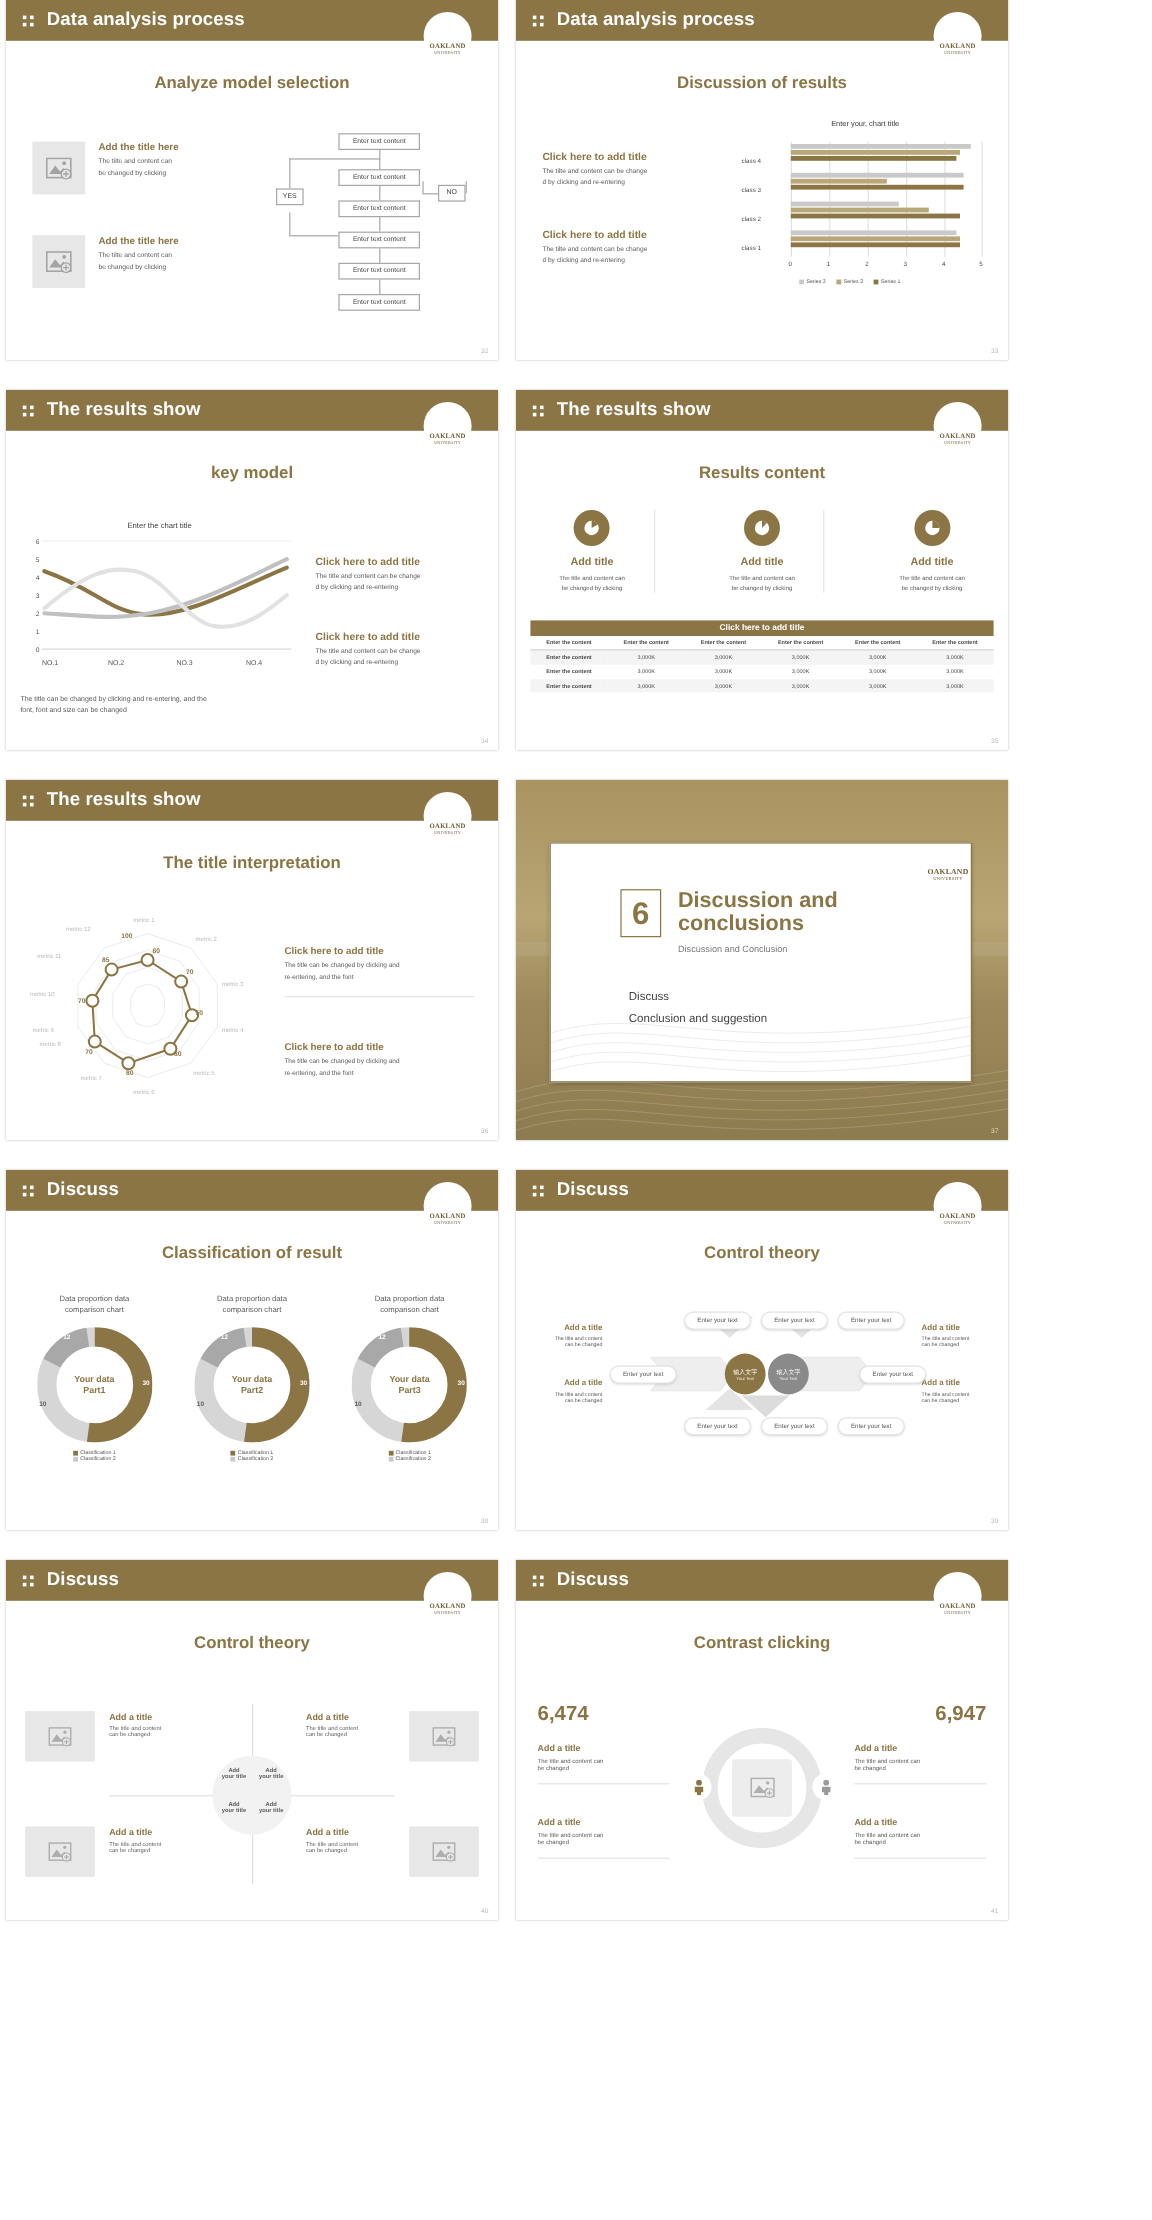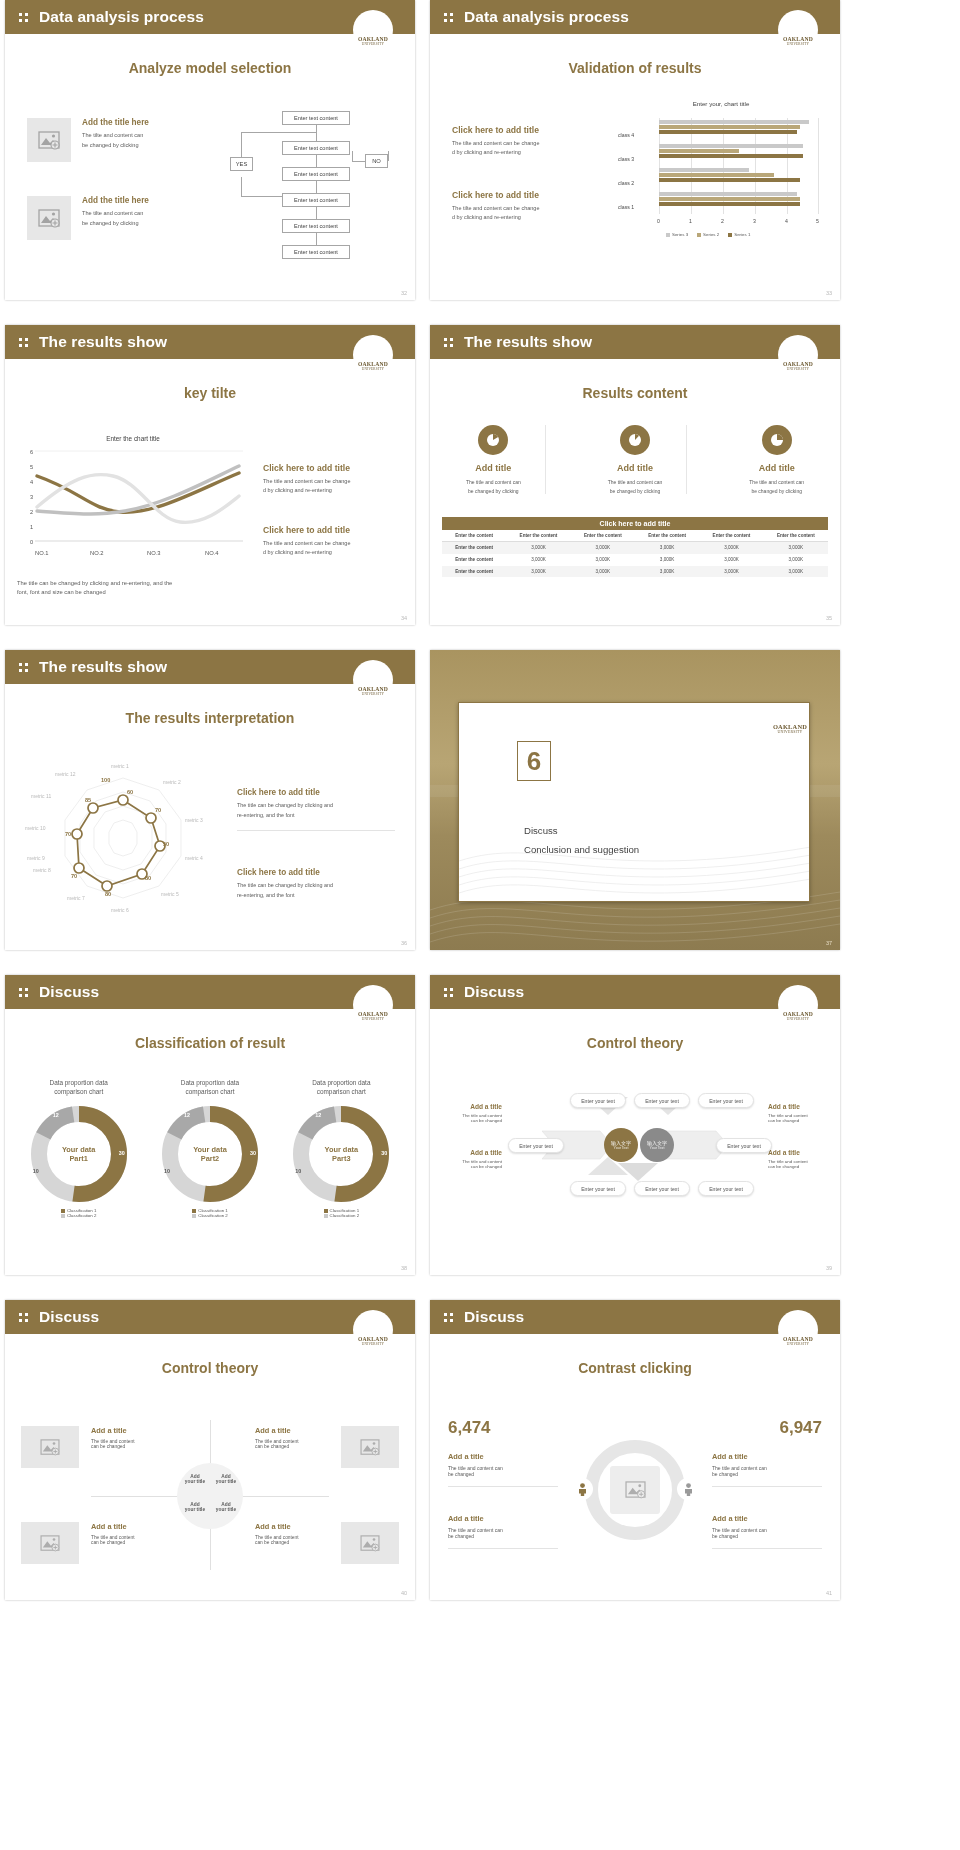--- a/index.html
+++ b/index.html
@@ -205,21 +205,21 @@
           <i></i>
           <i></i>
           <i></i>
         </span>
       <span class="htitle">Data analysis process</span>
     </div>
     <div class="logo">
       <span class="l1">OAKLAND</span>
       <span class="l2">UNIVERSITY</span>
     </div>
-    <div class="slide-title">Validation of results</div>
+    <div class="slide-title">Discussion of results</div>
 
     <div style="position:absolute;left:22px;top:125px;width:150px;">
       <div class="bt" style="font-size:8.6px;">Click here to add title</div>
       <div class="bd" style="font-size:5.5px;margin-top:5px;">The tilte and content can be change</div>
       <div class="bd" style="font-size:5.5px;margin-top:3px;">d by clicking and re-entering</div>
     </div>
     <div style="position:absolute;left:22px;top:190px;width:150px;">
       <div class="bt" style="font-size:8.6px;">Click here to add title</div>
       <div class="bd" style="font-size:5.5px;margin-top:5px;">The tilte and content can be change</div>
       <div class="bd" style="font-size:5.5px;margin-top:3px;">d by clicking and re-entering</div>
@@ -300,21 +300,21 @@
           <i></i>
           <i></i>
           <i></i>
         </span>
       <span class="htitle">The results show</span>
     </div>
     <div class="logo">
       <span class="l1">OAKLAND</span>
       <span class="l2">UNIVERSITY</span>
     </div>
-    <div class="slide-title">key tilte</div>
+    <div class="slide-title">key model</div>
 
     <div style="position:absolute;left:8px;top:110px;width:240px;height:120px;">
       <div style="text-align:center;font-size:6.4px;color:#3f3f3f;">Enter the chart title</div>
       <div style="position:absolute;left:0;top:17px;width:22px;height:96px;">
         <span style="position:absolute;right:2px;top:-3px;font-size:5.6px;color:#555;">6</span>
         <span style="position:absolute;right:2px;top:12px;font-size:5.6px;color:#555;">5</span>
         <span style="position:absolute;right:2px;top:27px;font-size:5.6px;color:#555;">4</span>
         <span style="position:absolute;right:2px;top:42px;font-size:5.6px;color:#555;">3</span>
         <span style="position:absolute;right:2px;top:57px;font-size:5.6px;color:#555;">2</span>
         <span style="position:absolute;right:2px;top:72px;font-size:5.6px;color:#555;">1</span>
@@ -456,21 +456,21 @@
           <i></i>
           <i></i>
           <i></i>
         </span>
       <span class="htitle">The results show</span>
     </div>
     <div class="logo">
       <span class="l1">OAKLAND</span>
       <span class="l2">UNIVERSITY</span>
     </div>
-    <div class="slide-title">The results interpretation</div>
+    <div class="slide-title">The title interpretation</div>
 
     <div style="position:absolute;left:18px;top:100px;width:200px;height:180px;">
       <svg width="200" height="180" viewBox="0 0 200 180">
         <g stroke="#e6e6e6" fill="none" stroke-width=".7">
           <polygon points="100,28 136,40 158,70 158,106 136,136 100,148 64,136 42,106 42,70 64,40"></polygon>
           <polygon points="100,42 127,51 143,74 143,102 127,125 100,134 73,125 57,102 57,74 73,51"></polygon>
           <polygon points="100,56 118,62 129,78 129,98 118,114 100,120 82,114 71,98 71,78 82,62"></polygon>
           <polygon points="100,70 109,73 114,82 114,94 109,103 100,106 91,103 86,94 86,82 91,73"></polygon>
         </g>
         <polygon points="100,50 128,68 137,96 119,124 84,136 56,118 54,84 70,58" fill="none" stroke="#8c7544" stroke-width="1.7"></polygon>
@@ -551,20 +551,25 @@
         <g stroke="#dedede" fill="none" stroke-width=".5">
           <path d="M0 40 C80 14,140 62,352 26"></path>
           <path d="M0 48 C80 22,140 70,352 34"></path>
           <path d="M0 56 C80 30,140 78,352 42"></path>
           <path d="M0 64 C80 38,140 86,352 50"></path>
           <path d="M0 72 C80 46,140 94,352 58"></path>
         </g>
       </svg>
       <div style="position:absolute;left:58px;top:38px;display:flex;align-items:flex-start;gap:14px;">
         <div class="numbox">6</div>
+        <div>
+          <div style="color:#8c7544;font-size:18px;font-weight:bold;line-height:1.05;">Discussion and</div>
+          <div style="color:#8c7544;font-size:18px;font-weight:bold;line-height:1.05;">conclusions</div>
+          <div style="color:#7a7a7a;font-size:7.6px;margin-top:7px;">Discussion and Conclusion</div>
+        </div>
       </div>
       <div style="position:absolute;left:58px;top:122px;">
         <div style="display:flex;align-items:center;gap:7px;margin-bottom:8px;">
           <span class="dots" style="margin:0;"><i style="background:#8c7544"></i><i style="background:#8c7544"></i><i style="background:#8c7544"></i><i style="background:#8c7544"></i></span>
           <span style="font-size:9.6px;color:#444;">Discuss</span>
         </div>
         <div style="display:flex;gap:7px;">
           <span class="dots" style="margin:0;"><i style="background:#8c7544"></i><i style="background:#8c7544"></i><i style="background:#8c7544"></i><i style="background:#8c7544"></i></span>
           <span style="font-size:9.6px;color:#444;">Conclusion and suggestion</span>
         </div>

